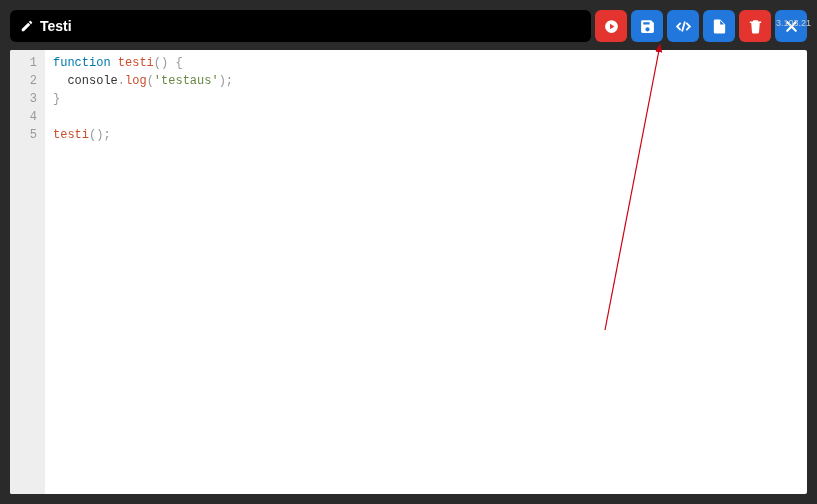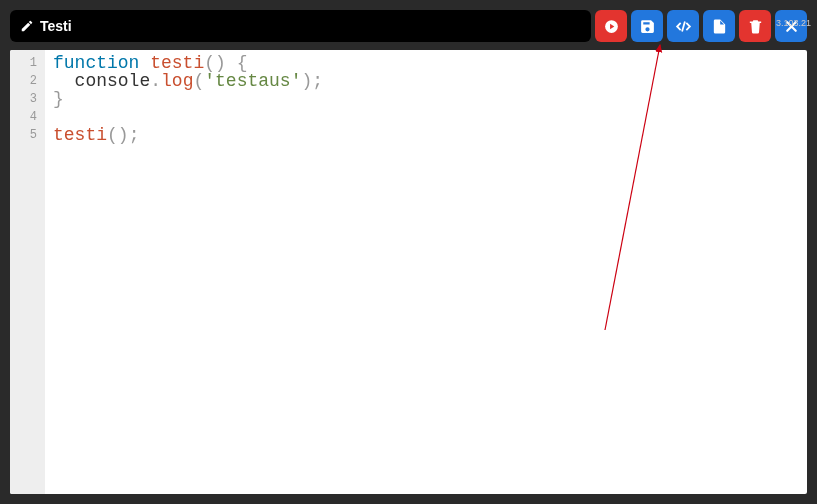--- a/index.html
+++ b/index.html
@@ -75,21 +75,21 @@
     color: #999;
     font-family: Consolas, "Courier New", monospace;
     font-size: 12px;
     padding-top: 4px;
     text-align: right;
   }
   .gutter div { padding: 0 8px 0 0; height: 18px; line-height:18px; }
   .code {
     flex: 1;
     font-family: Consolas, "Courier New", monospace;
-    font-size: 18px;
+    font-size: 12px;
     padding: 4px 0 0 8px;
     white-space: pre;
     color: #333;
   }
   .code .line { height: 18px; line-height:18px; }
   .tok-kw { color: #0077aa; }
   .tok-fn { color: #c94f2f; }
   .tok-str { color: #668844; }
   .tok-punc { color: #999; }
 

